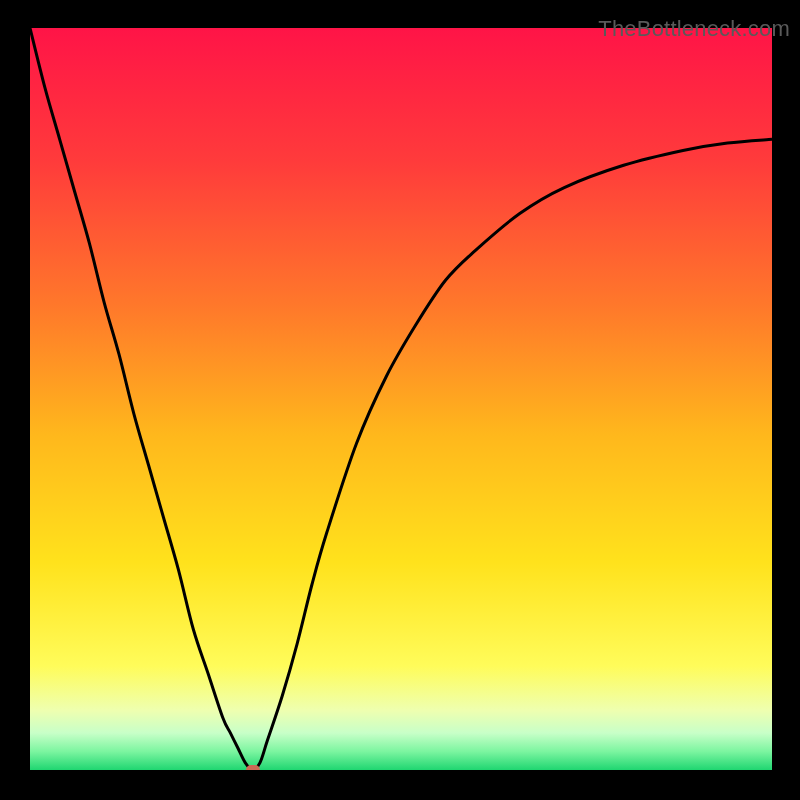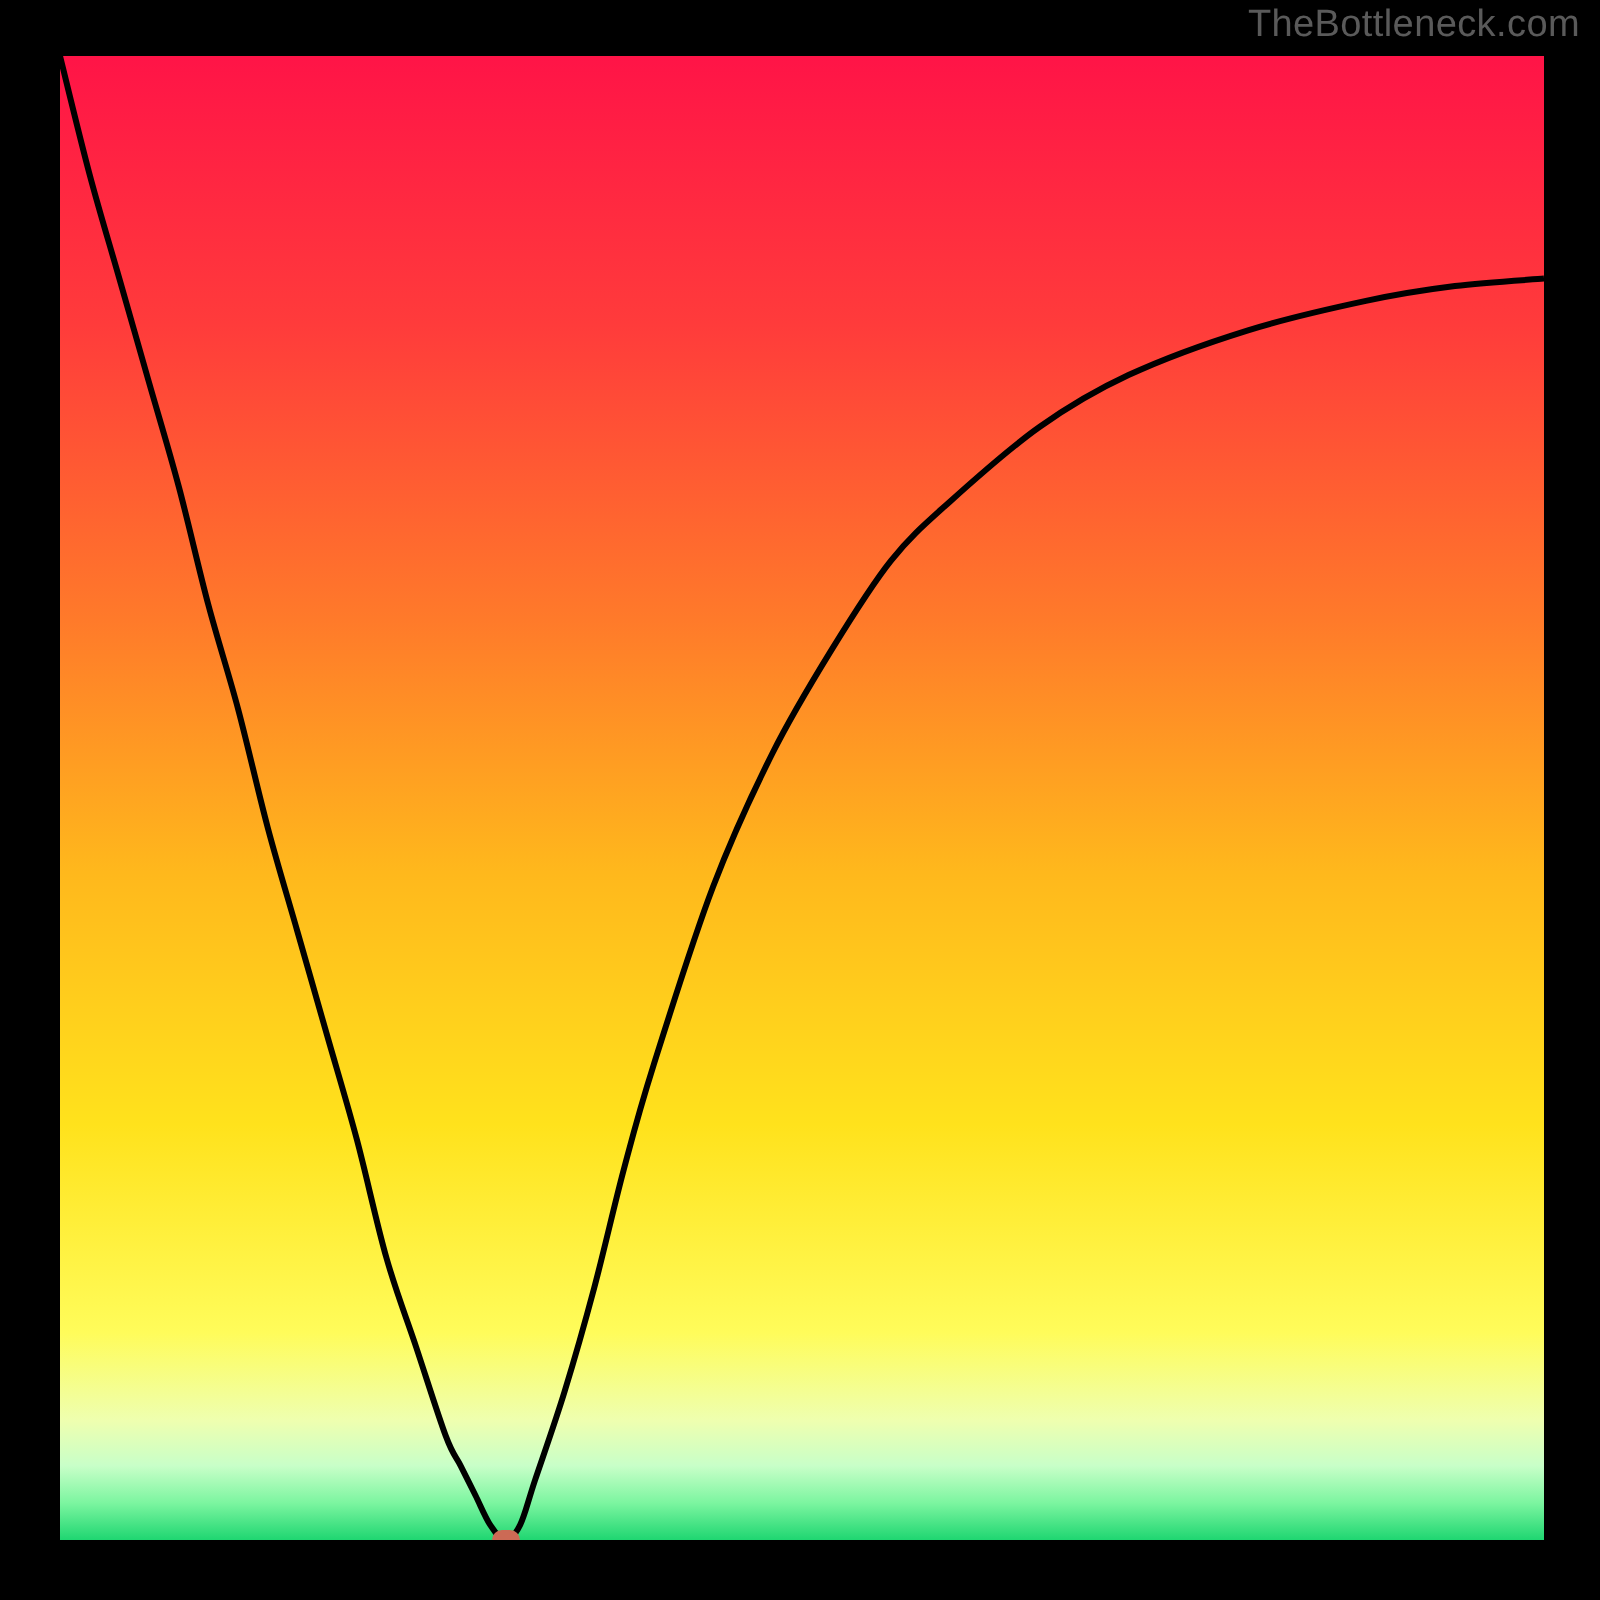--- a/index.html
+++ b/index.html
@@ -12,23 +12,23 @@
     font-family: Arial, Helvetica, sans-serif;
   }
   .frame {
     position: relative;
     width: 800px;
     height: 800px;
     background: #000;
   }
   .watermark {
     position: absolute;
-    top: 2px;
+    top: 16px;
     right: 10px;
-    font-size: 19px;
+    font-size: 22px;
     font-weight: 500;
     color: #5a5a5a;
     letter-spacing: 0.2px;
     z-index: 10;
   }
   .plot-area {
     position: absolute;
     left: 30px;
     top: 28px;
     width: 742px;

